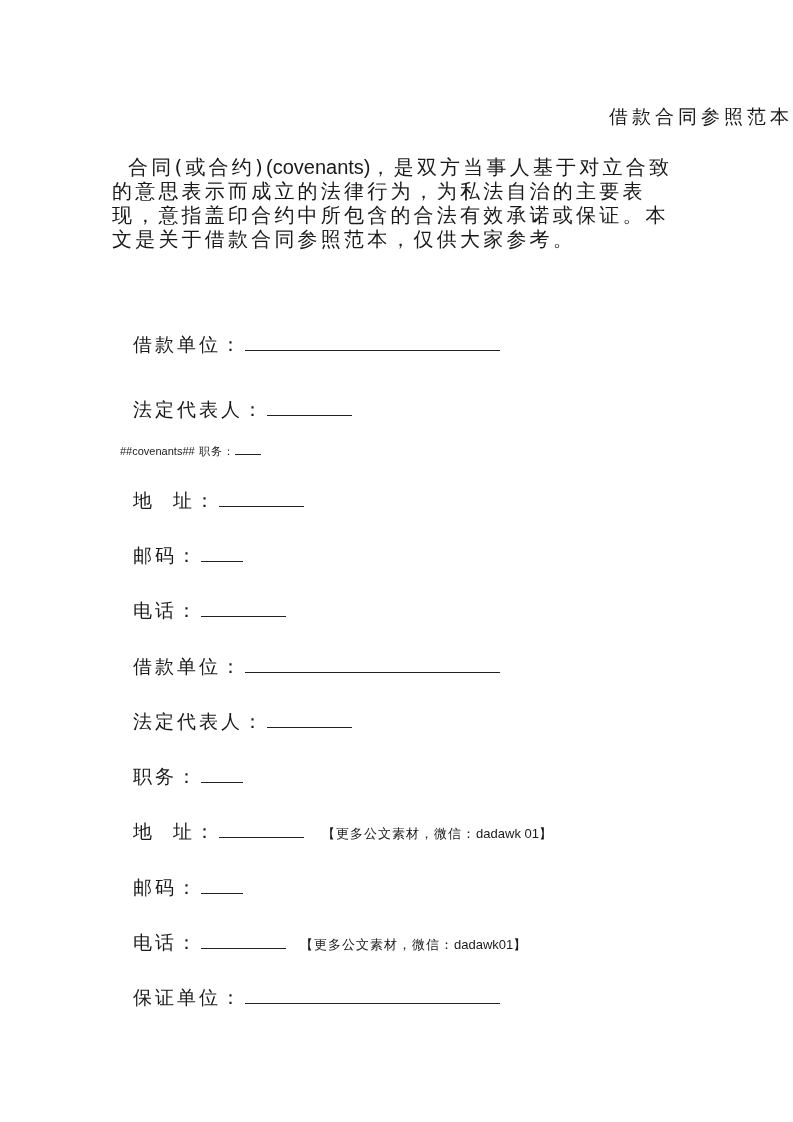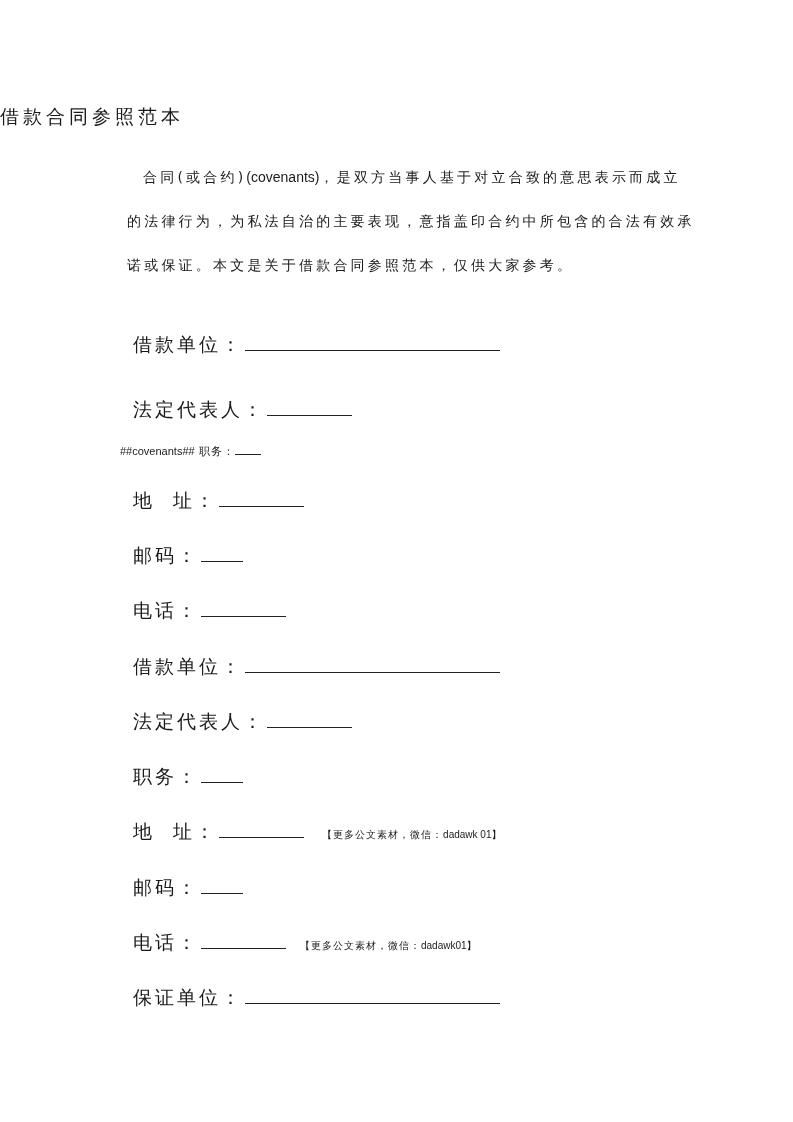--- a/index.html
+++ b/index.html
@@ -1,25 +1,25 @@
 <!DOCTYPE html>
 <html><head>
   <meta charset="utf-8">
   <style>
     html, body { margin: 0; padding: 0; background: #ffffff; }
     body { width: 793px; height: 1122px; position: relative; overflow: hidden; color: #1a1a1a; font-family: "DejaVu Sans", sans-serif; }
-    .title { position: absolute; top: 104px; left: 0; width: 793px; text-align: left; font-size: 19px; letter-spacing: 4px; }
-    .para { position: absolute; left: 127px; top: 155px; width: 570px; font-size: 14px; line-height: 44px; letter-spacing: 3.2px; text-indent: 16px; }
+    .title { position: absolute; top: 104px; left: 0; width: 793px; text-align: right; font-size: 19px; letter-spacing: 4px; }
+    .para { position: absolute; left: 112px; top: 155px; width: 570px; font-size: 20px; line-height: 24px; letter-spacing: 3.2px; text-indent: 16px; }
     .para .latin { font-family: "Liberation Sans", sans-serif; letter-spacing: 0; }
     .field { position: absolute; left: 133px; font-size: 19px; letter-spacing: 3px; white-space: nowrap; }
     .field .blank { display: inline-block; border-bottom: 1.5px solid #222; height: 18px; vertical-align: baseline; margin-left: 2px; }
     .small { position: absolute; left: 120px; top: 444px; font-size: 11px; white-space: nowrap; font-family: "Liberation Sans", sans-serif; }
     .small .cn { font-family: "DejaVu Sans", sans-serif; letter-spacing: 1px; }
     .small .blank { display: inline-block; border-bottom: 1px solid #222; width: 26px; height: 10px; }
-    .note { font-size: 10px; letter-spacing: 1px; margin-left: 18px; }
+    .note { font-size: 13px; letter-spacing: 1px; margin-left: 18px; }
     .note .latin { font-family: "Liberation Sans", sans-serif; letter-spacing: 0; }
   </style>
 </head>
 <body>
 
 <div class="title">借款合同参照范本</div>
 
 <div class="para"><span>合同(或合约)</span><span class="latin">(covenants)</span><span>，是双方当事人基于对立合致的意思表示而成立的法律行为，为私法自治的主要表现，意指盖印合约中所包含的合法有效承诺或保证。本文是关于借款合同参照范本，仅供大家参考。</span></div>
 
 <div class="field" style="top:332px"><span>借款单位：</span><span class="blank" style="width:255px"></span></div>

